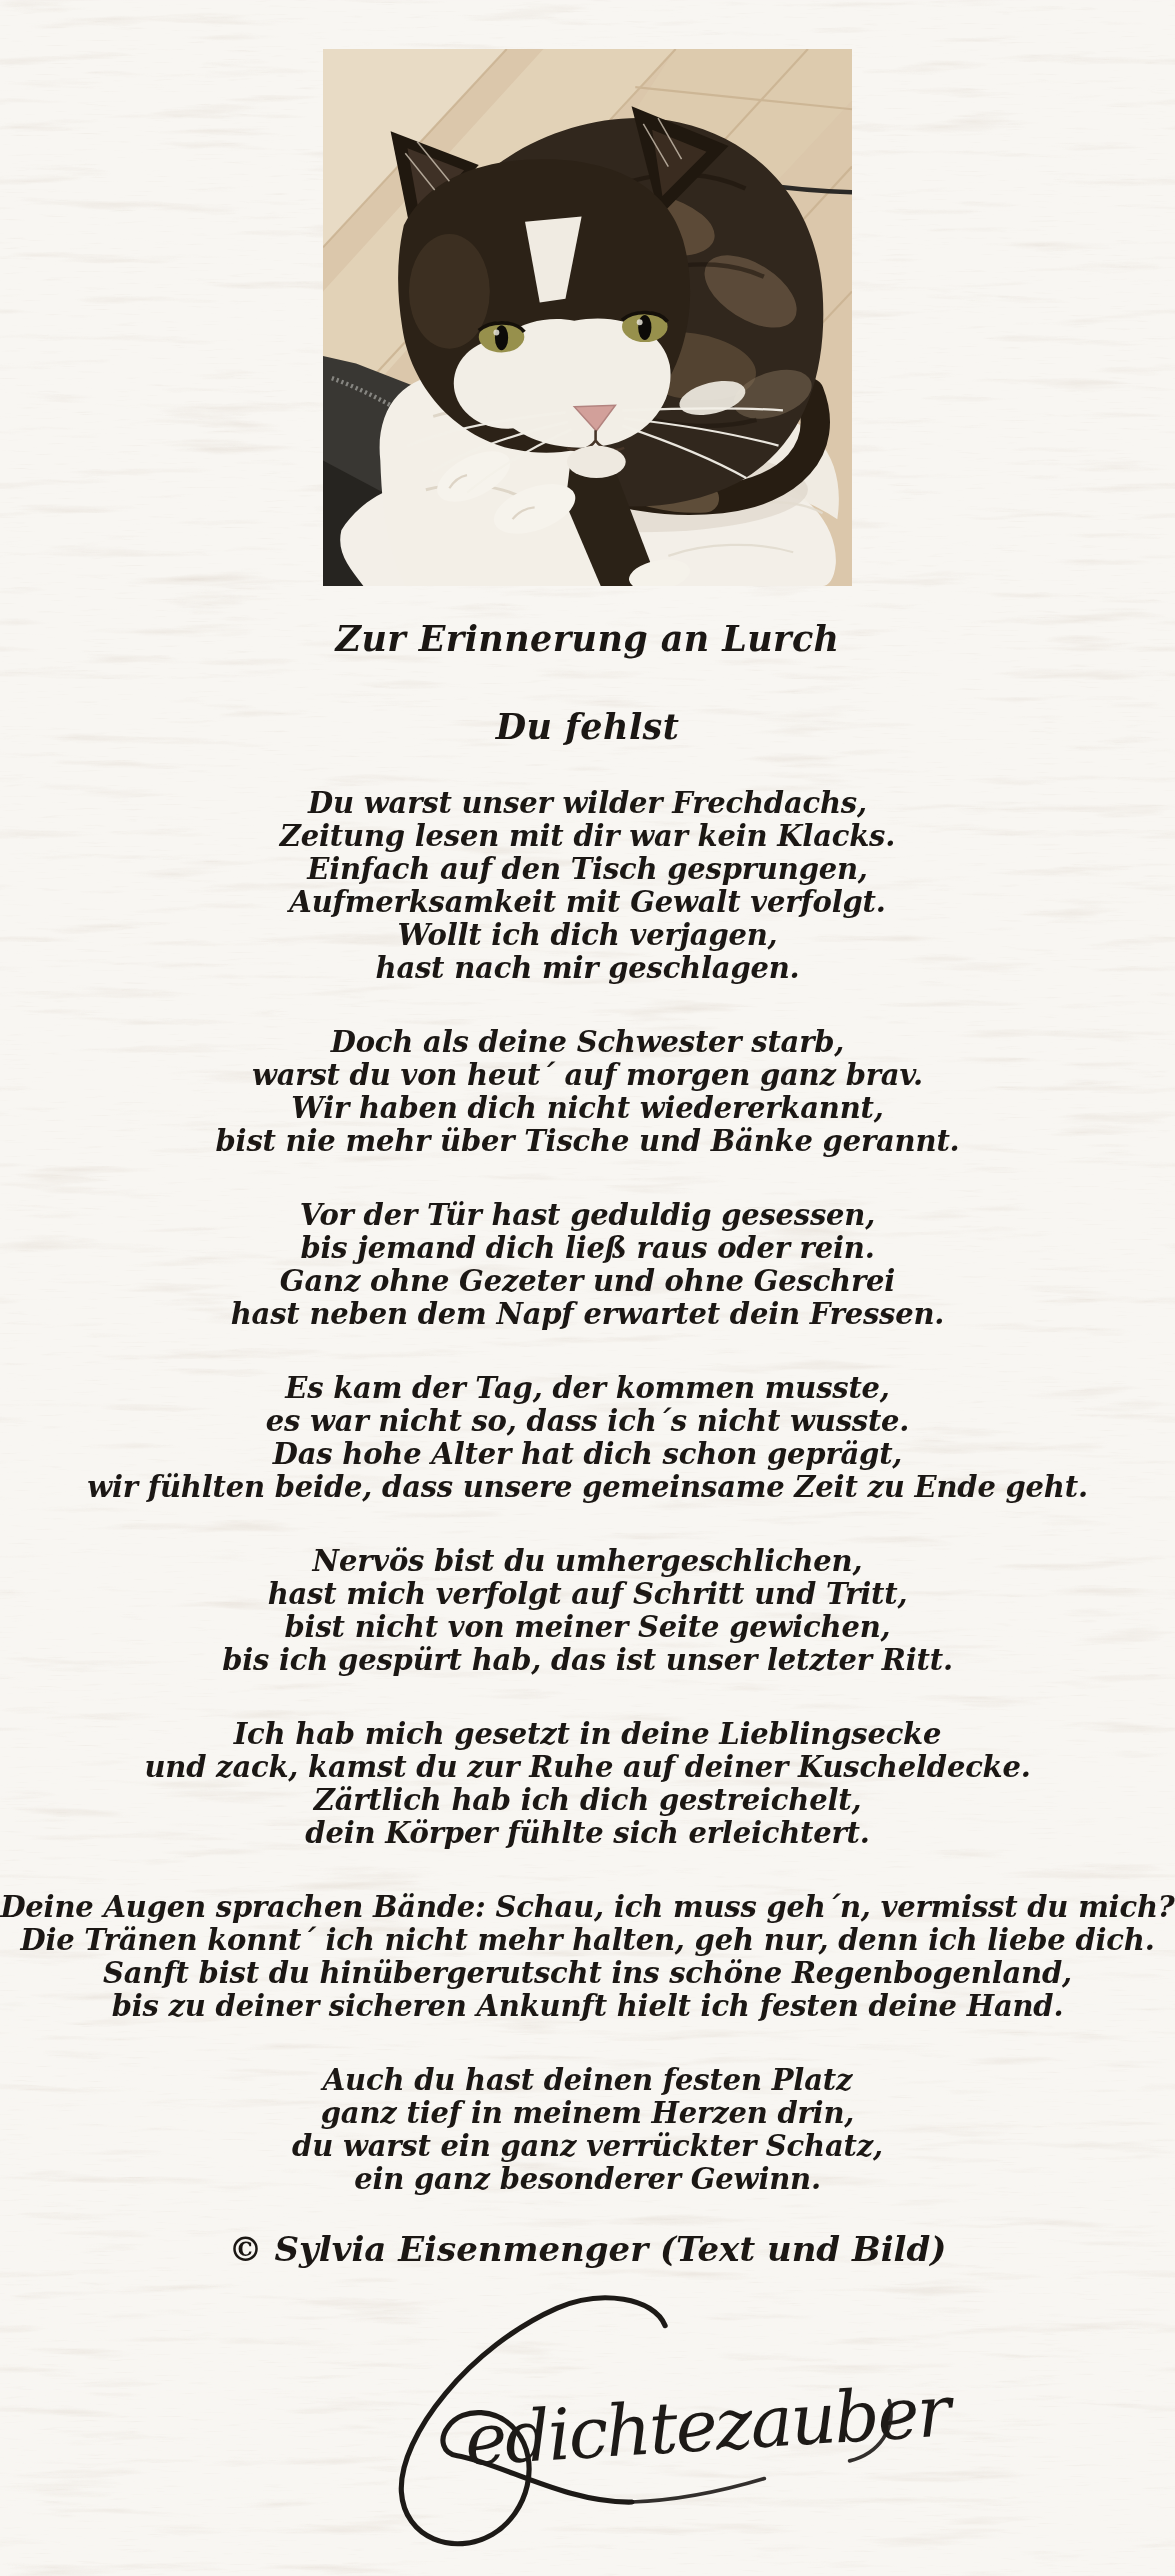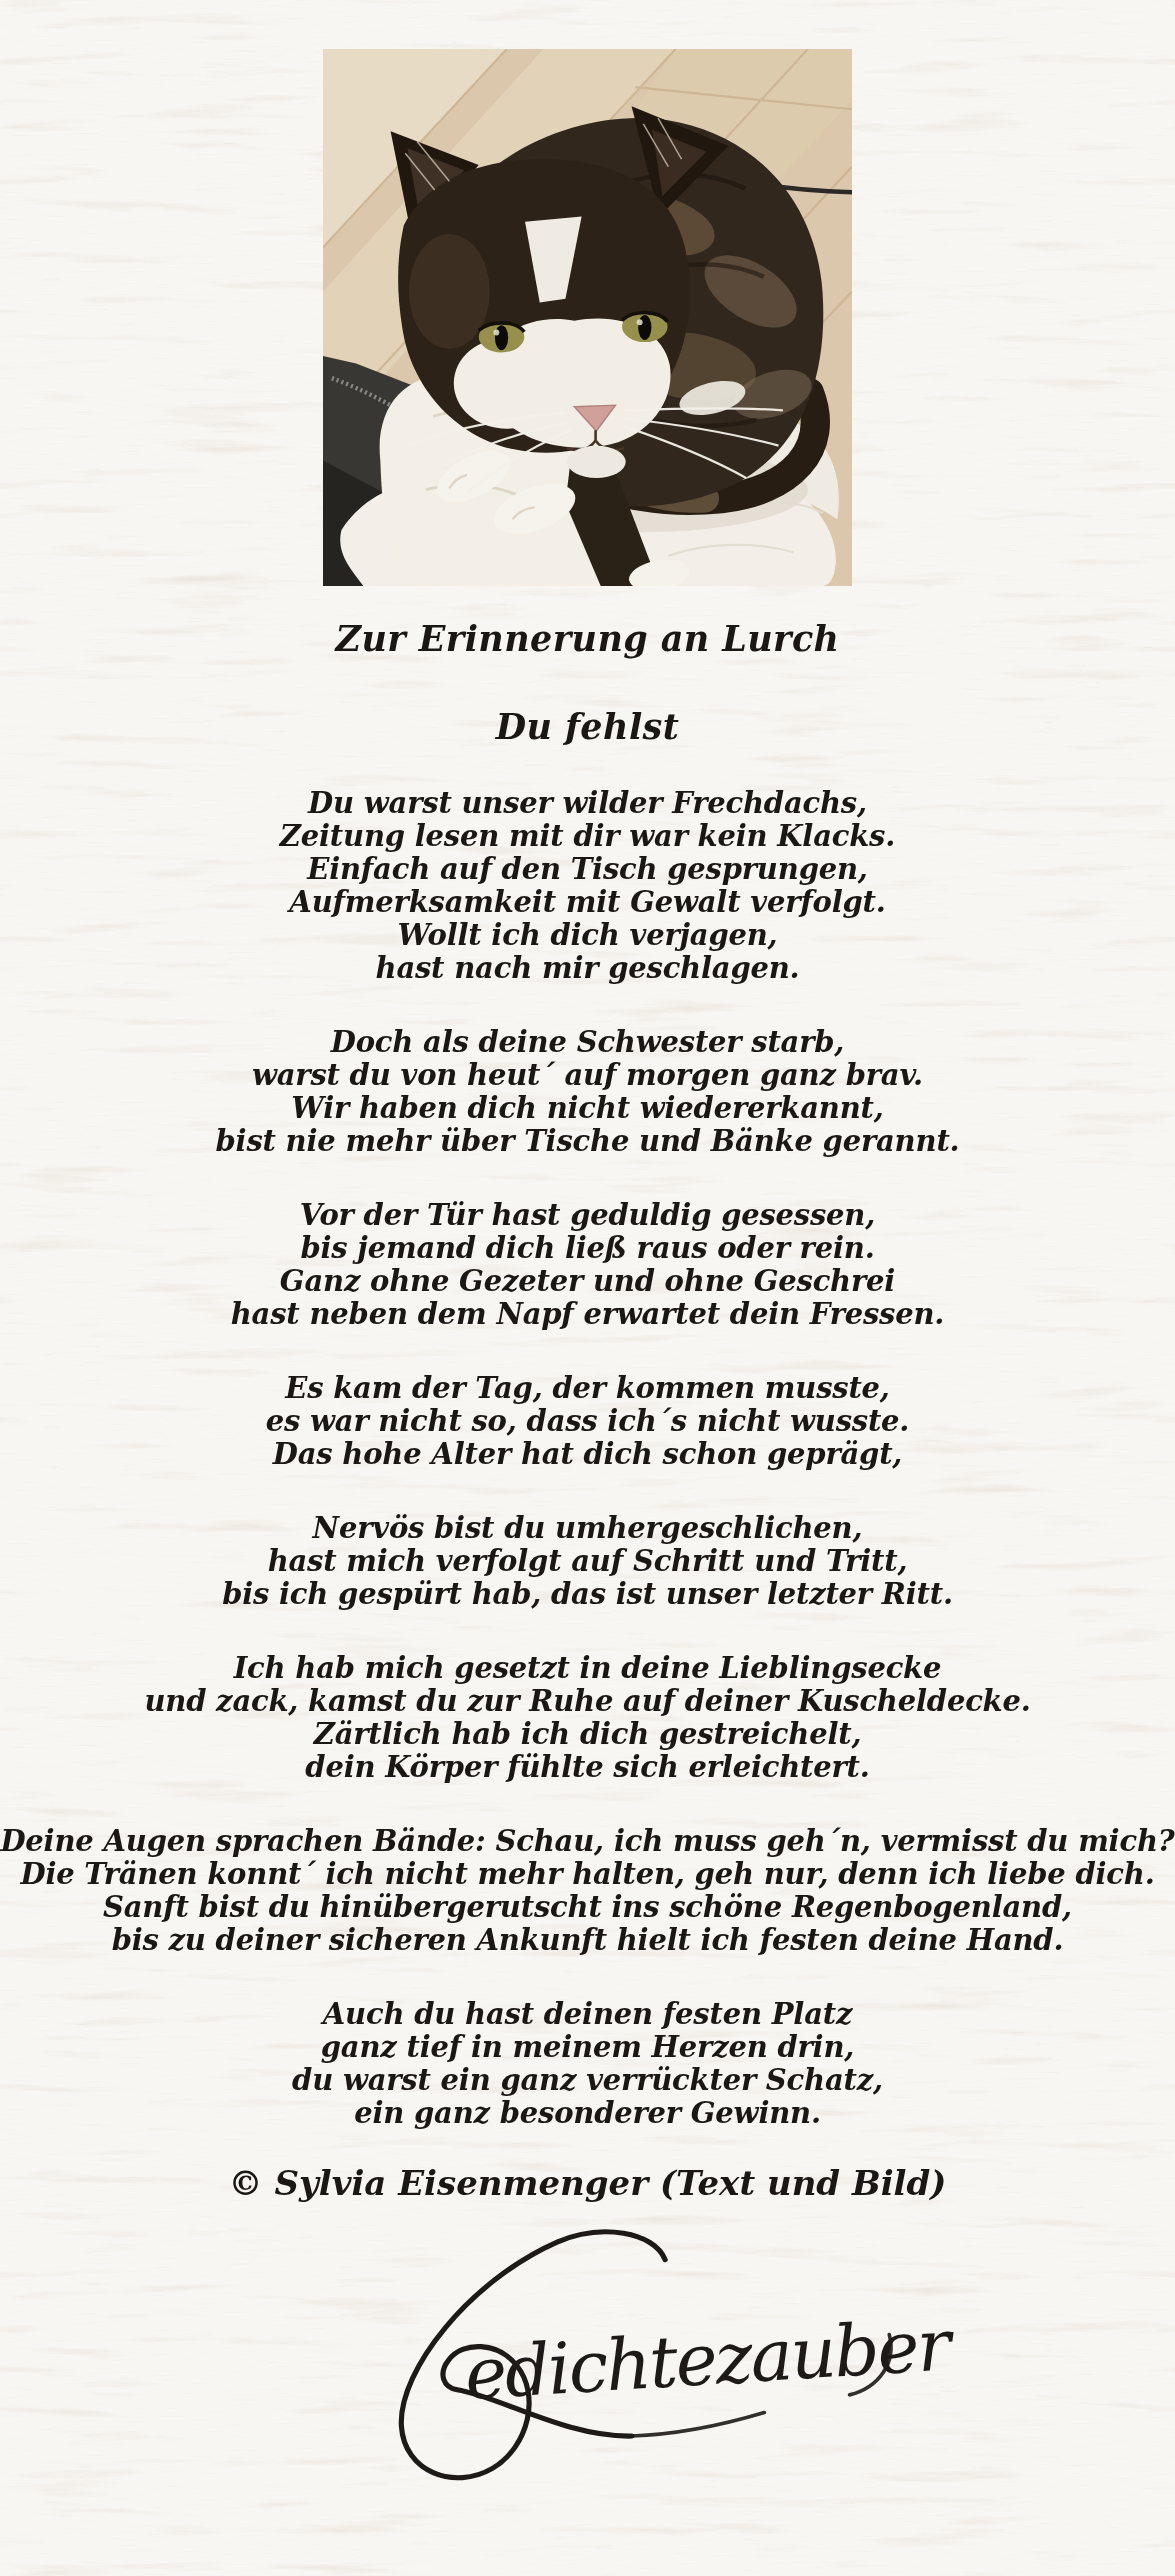--- a/index.html
+++ b/index.html
@@ -206,24 +206,26 @@
   <div class="stanza">
     <div class="line">Vor der Tür hast geduldig gesessen,</div>
     <div class="line">bis jemand dich ließ raus oder rein.</div>
     <div class="line">Ganz ohne Gezeter und ohne Geschrei</div>
     <div class="line">hast neben dem Napf erwartet dein Fressen.</div>
   </div>
   <div class="stanza">
     <div class="line">Es kam der Tag, der kommen musste,</div>
     <div class="line">es war nicht so, dass ich´s nicht wusste.</div>
     <div class="line">Das hohe Alter hat dich schon geprägt,</div>
+    <div class="line">wir fühlten beide, dass unsere gemeinsame Zeit zu Ende geht.</div>
   </div>
   <div class="stanza">
     <div class="line">Nervös bist du umhergeschlichen,</div>
     <div class="line">hast mich verfolgt auf Schritt und Tritt,</div>
+    <div class="line">bist nicht von meiner Seite gewichen,</div>
     <div class="line">bis ich gespürt hab, das ist unser letzter Ritt.</div>
   </div>
   <div class="stanza">
     <div class="line">Ich hab mich gesetzt in deine Lieblingsecke</div>
     <div class="line">und zack, kamst du zur Ruhe auf deiner Kuscheldecke.</div>
     <div class="line">Zärtlich hab ich dich gestreichelt,</div>
     <div class="line">dein Körper fühlte sich erleichtert.</div>
   </div>
   <div class="stanza">
     <div class="line">Deine Augen sprachen Bände: Schau, ich muss geh´n, vermisst du mich?</div>

